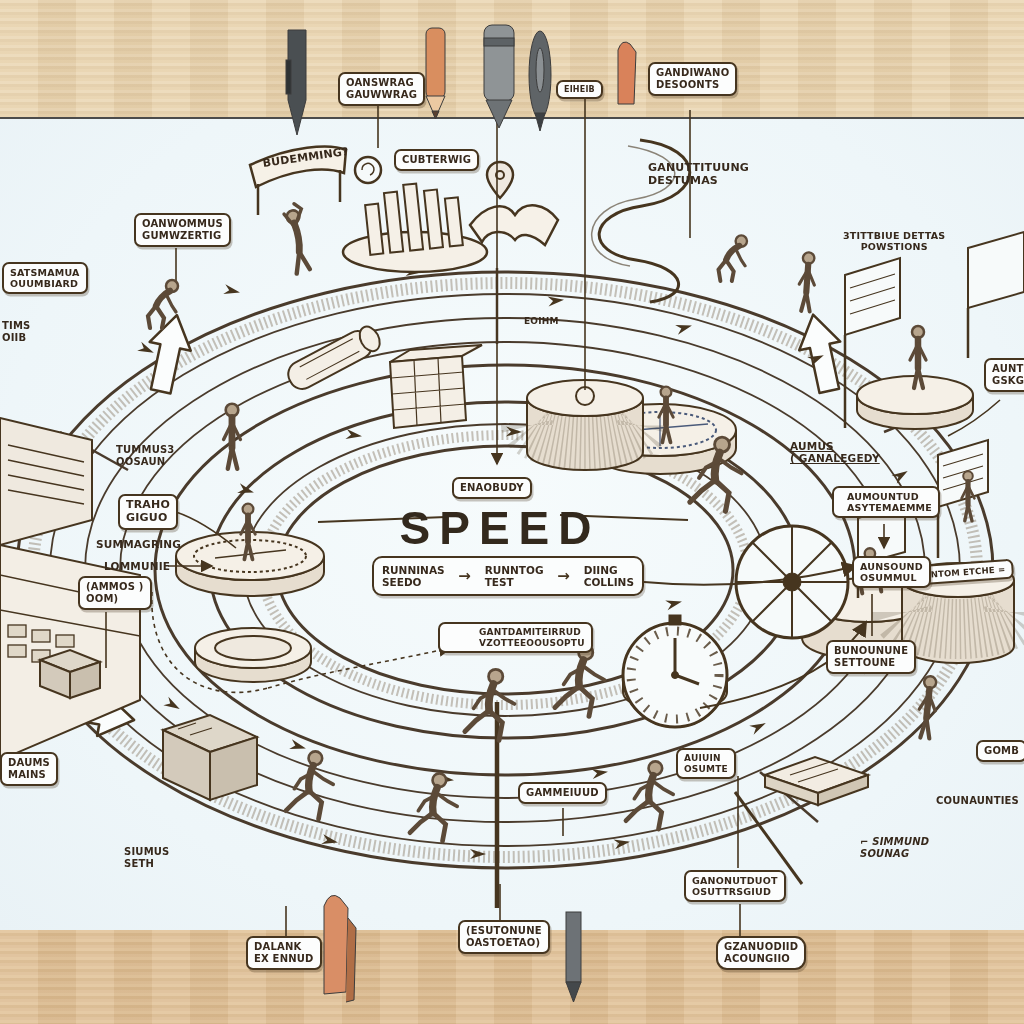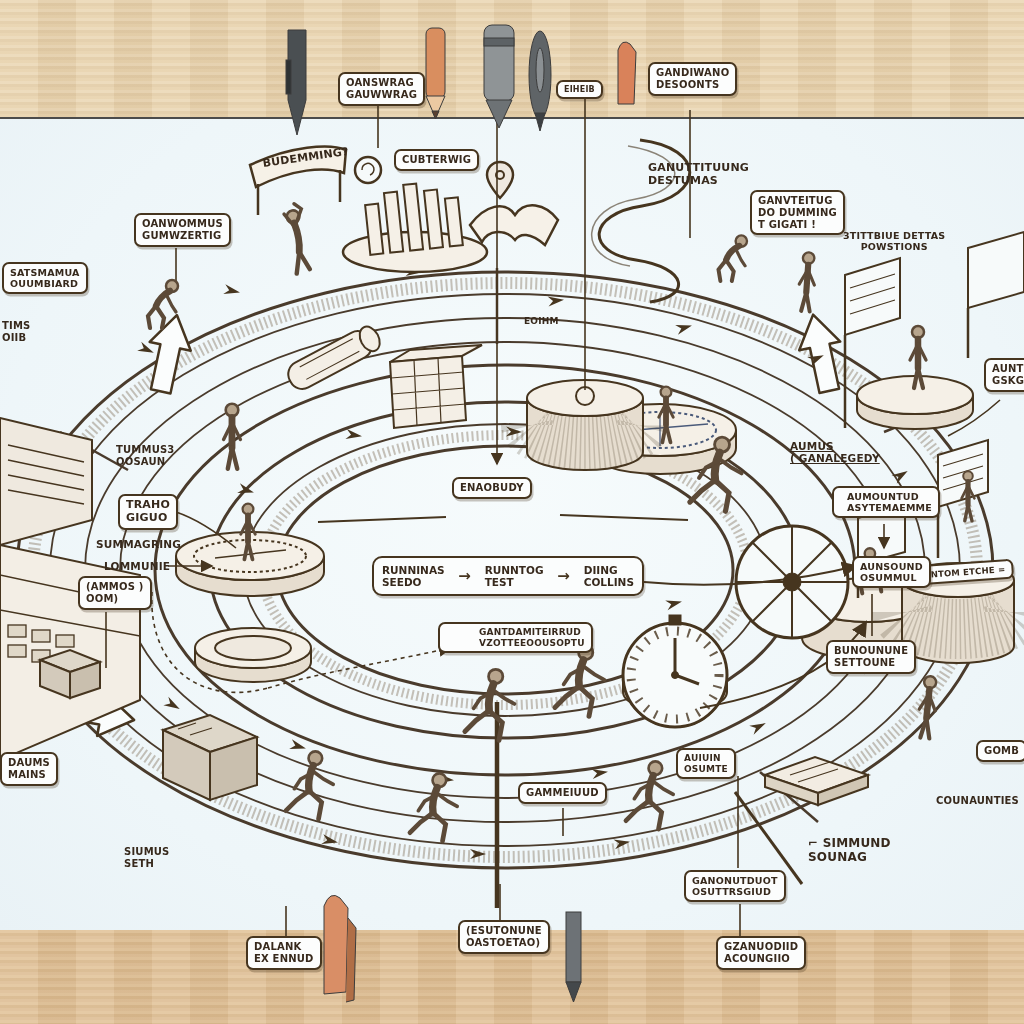--- a/index.html
+++ b/index.html
@@ -396,25 +396,20 @@
         <span class="ln">TIMS</span>
         <span class="ln">OIIB</span>
       </div>
       <div class="lbl boxed" style="left: 394px; top: 149px; font-size: 10px;">
         <span class="ln">CUBTERWIG</span>
       </div>
       <div class="lbl" style="left: 648px; top: 162px; font-size: 11px;">
         <span class="ln">GANUTTITUUNG</span>
         <span class="ln">DESTUMAS</span>
       </div>
-      <div class="lbl boxed" style="left: 750px; top: 190px; font-size: 10px;">
-        <span class="ln">GANVTEITUG</span>
-        <span class="ln">DO DUMMING</span>
-        <span class="ln">T GIGATI !</span>
-      </div>
       <div class="lbl" style="left: 843px; top: 230px; font-size: 9.5px; text-align: center;">
         <span class="ln">3TITTBIUE DETTAS</span>
         <span class="ln">POWSTIONS</span>
       </div>
       <div class="lbl boxed" style="left: 984px; top: 358px; font-size: 10px;">
         <span class="ln">AUNTOA</span>
         <span class="ln">GSKGO</span>
       </div>
       <div class="lbl boxed" style="left: 922px; top: 565px; font-size: 8.5px; transform: rotate(-4deg);">
         <span class="ln">NTOM ETCHE =</span>
@@ -474,45 +469,46 @@
         <span class="ln">ASYTEMAEMME</span>
       </div>
       <div class="lbl boxed" style="left: 852px; top: 556px; font-size: 9.5px;">
         <span class="ln">AUNSOUND</span>
         <span class="ln">OSUMMUL</span>
       </div>
       <div class="lbl boxed" style="left: 826px; top: 640px; font-size: 10px;">
         <span class="ln">BUNOUNUNE</span>
         <span class="ln">SETTOUNE</span>
       </div>
-      <div class="lbl" style="left: 808px; top: 836px; font-size: 12px;">
+      <div class="lbl" style="left: 860px; top: 836px; font-size: 10px; font-style: italic;">
         <span class="ln">⌐ SIMMUND</span>
         <span class="ln">SOUNAG</span>
       </div>
       <div class="lbl boxed" style="left: 684px; top: 870px; font-size: 9.5px;">
         <span class="ln">GANONUTDUOT</span>
         <span class="ln">OSUTTRSGIUD</span>
       </div>
       <div class="lbl boxed" style="left: 246px; top: 936px; font-size: 10px;">
         <span class="ln">DALANK</span>
         <span class="ln">EX ENNUD</span>
       </div>
       <div class="lbl boxed" style="left: 458px; top: 920px; font-size: 10px; border-radius: 7px;">
         <span class="ln">(ESUTONUNE</span>
         <span class="ln">OASTOETAO)</span>
       </div>
-      <div class="lbl boxed" style="left: 716px; top: 936px; font-size: 10px;">
+      <div class="lbl boxed" style="left: 716px; top: 936px; font-size: 10px; border-radius: 11px;">
         <span class="ln">GZANUODIID</span>
         <span class="ln">ACOUNGIIO</span>
       </div>
       <div class="lbl" style="left: 524px; top: 316px; font-size: 9px;">
         <span class="ln">EOIHM</span>
       </div>
     </div>
 
+  <div class="speed">SPEED</div>
 
   <div class="flow">
     <span class="step">
       <span class="ln">RUNNINAS</span>
         <span class="ln">SEEDO</span>
     </span>
     <span class="arr">→</span>
     <span class="step">
       <span class="ln">RUNNTOG</span>
         <span class="ln">TEST</span>

